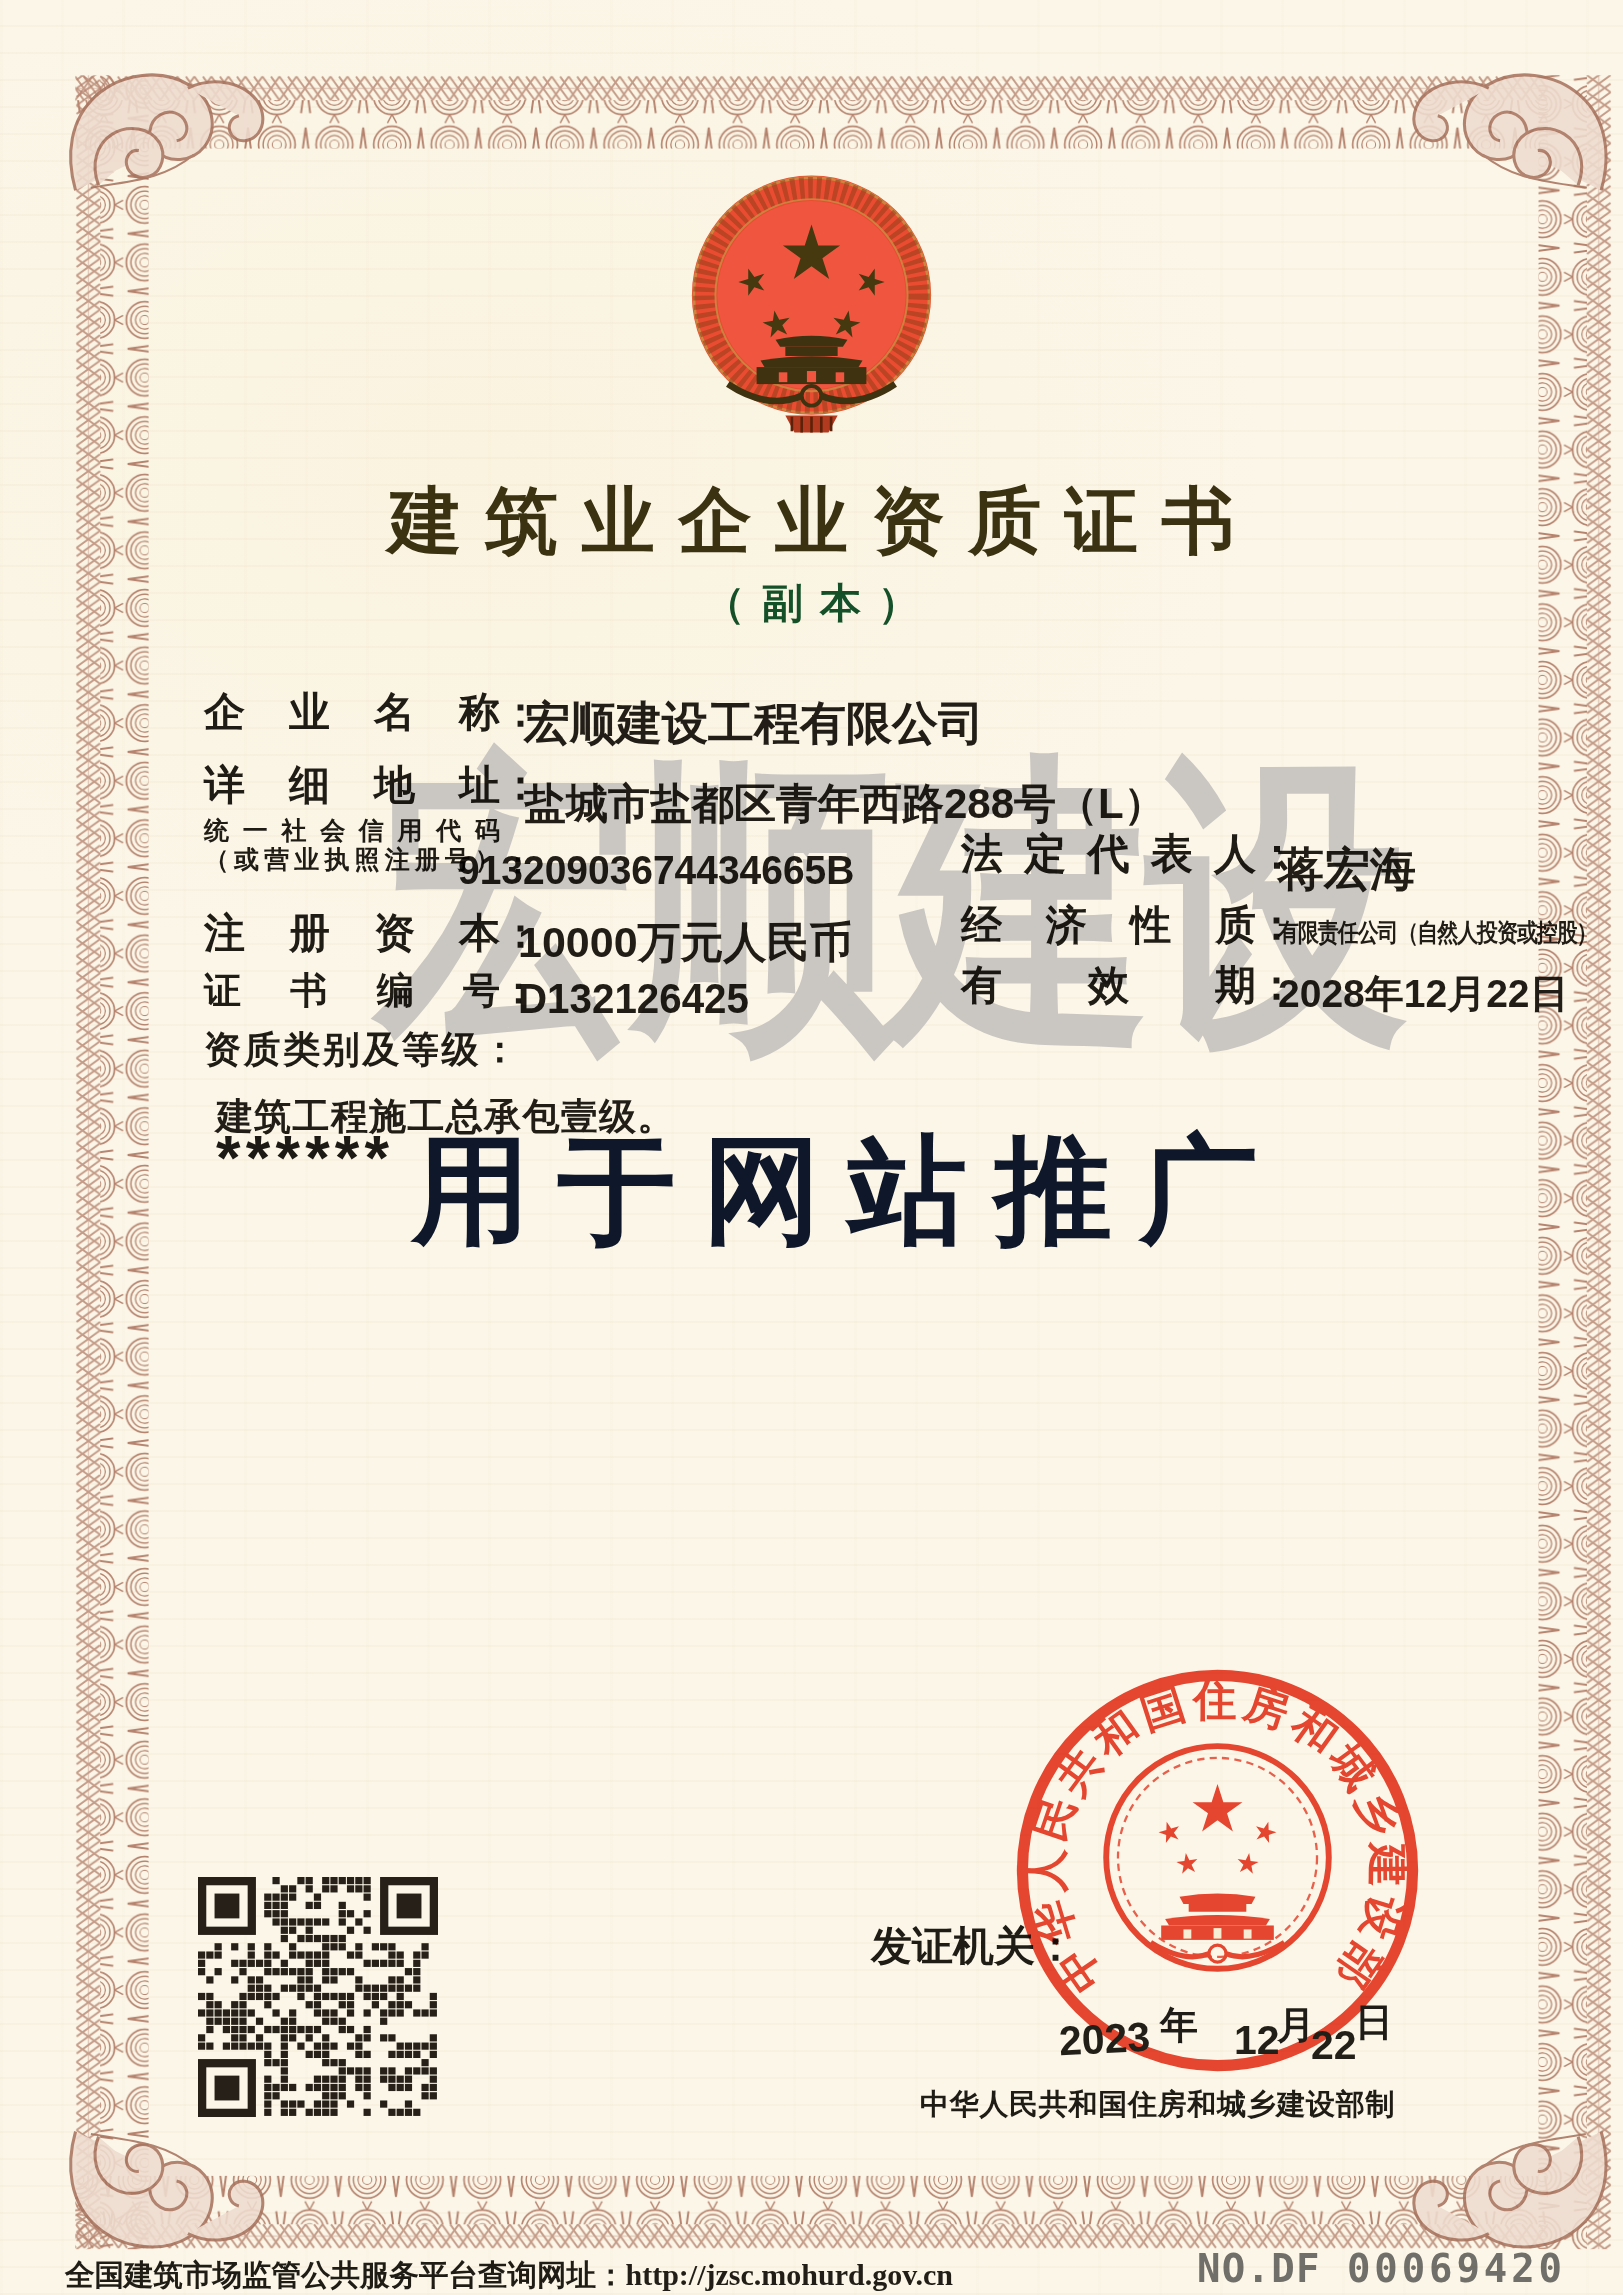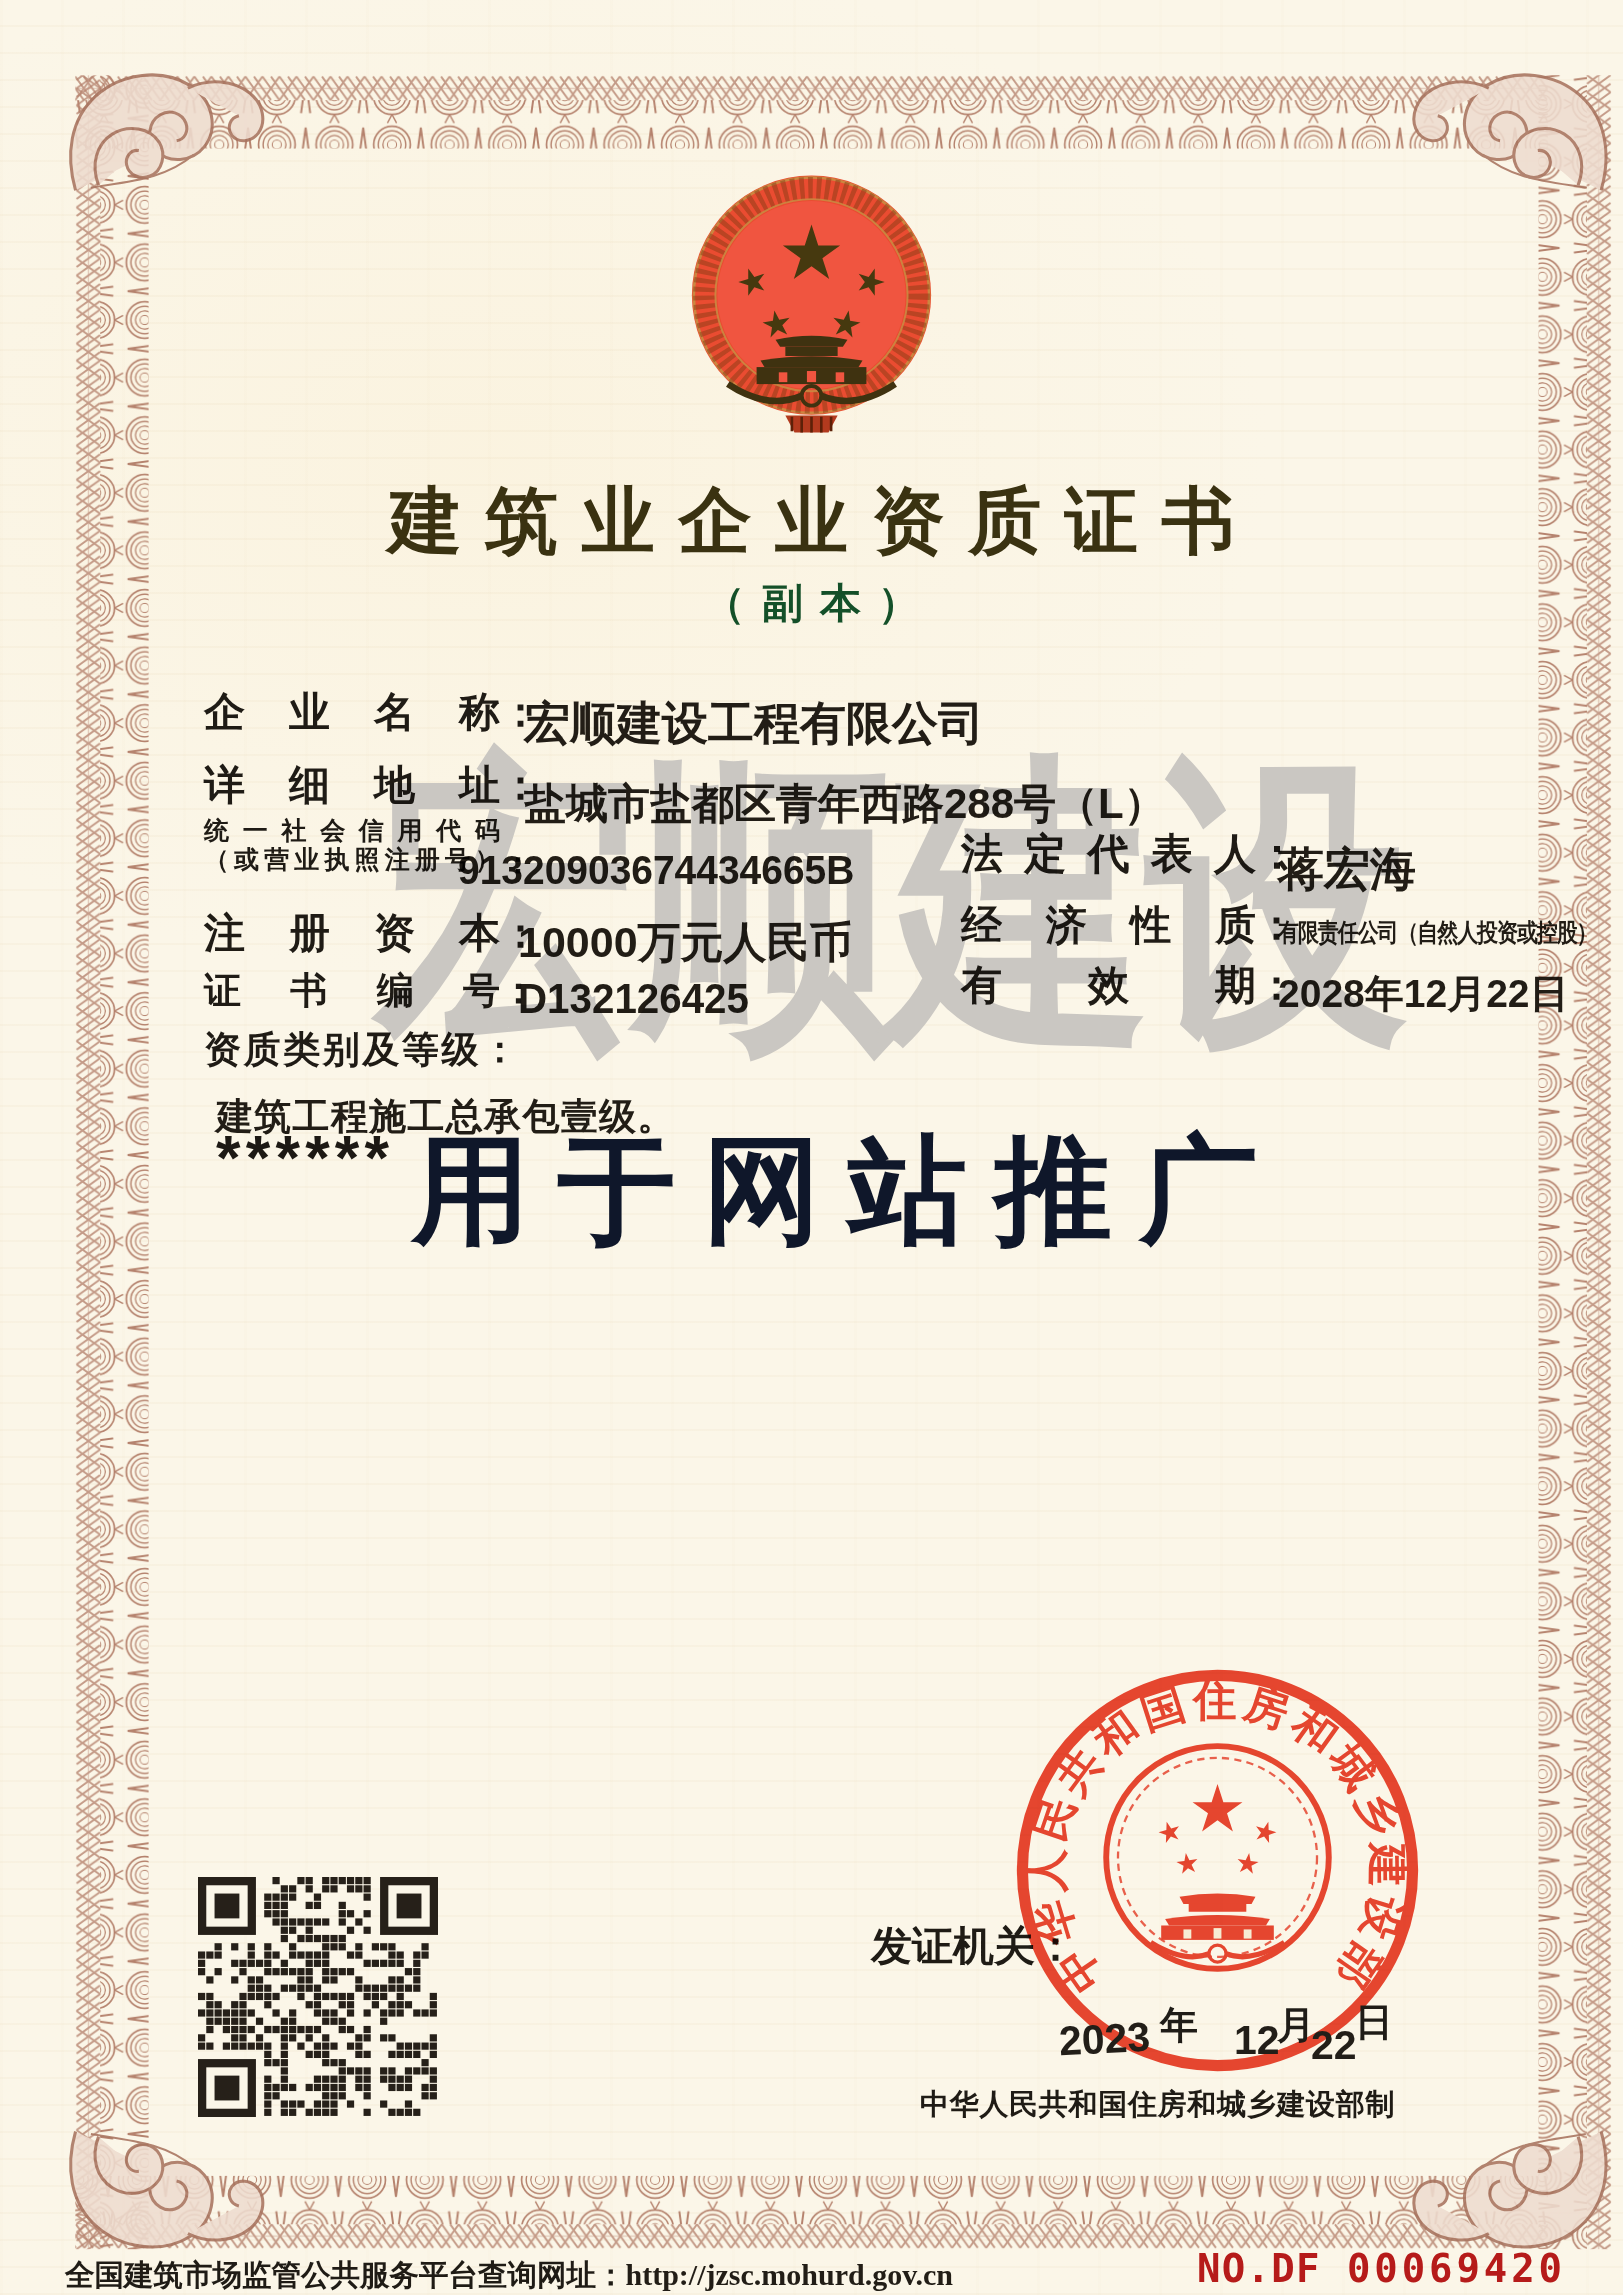--- a/index.html
+++ b/index.html
@@ -575,16 +575,16 @@
   <span class="abs ink lab" style="left:230px;top:3.9px;font-size:38px;">月</span>
   <span class="abs ink val num" style="left:264px;top:26px;font-size:41px;">22</span>
   <span class="abs ink lab" style="left:308px;top:1.3px;font-size:38px;">日</span>
 </div>
 
 <div class="abs ink lab" style="left:920px;top:2085px;font-size:29px;letter-spacing:0.7px;">中华人民共和国住房和城乡建设部制</div>
 
 <div class="abs ink" style="left:65px;top:2256px;font-size:29.5px;white-space:nowrap;">
   <span class="lab">全国建筑市场监管公共服务平台查询网址：</span><span class="serif" style="font-size:30px;font-weight:600;">http://jzsc.mohurd.gov.cn</span>
 </div>
-<div class="abs ink" style="left:1197px;top:2246px;font-size:39px;white-space:nowrap;color:#b91c1c;">
+<div class="abs ink" style="left:1197px;top:2246px;font-size:39px;white-space:nowrap;color:#737373;">
   <span class="mono" style="font-weight:bold;letter-spacing:1.3px;">NO.DF</span><span class="mono" style="font-weight:bold;letter-spacing:3.9px;margin-left:26px;">00069420</span>
 </div>
 
 
 </body></html>

